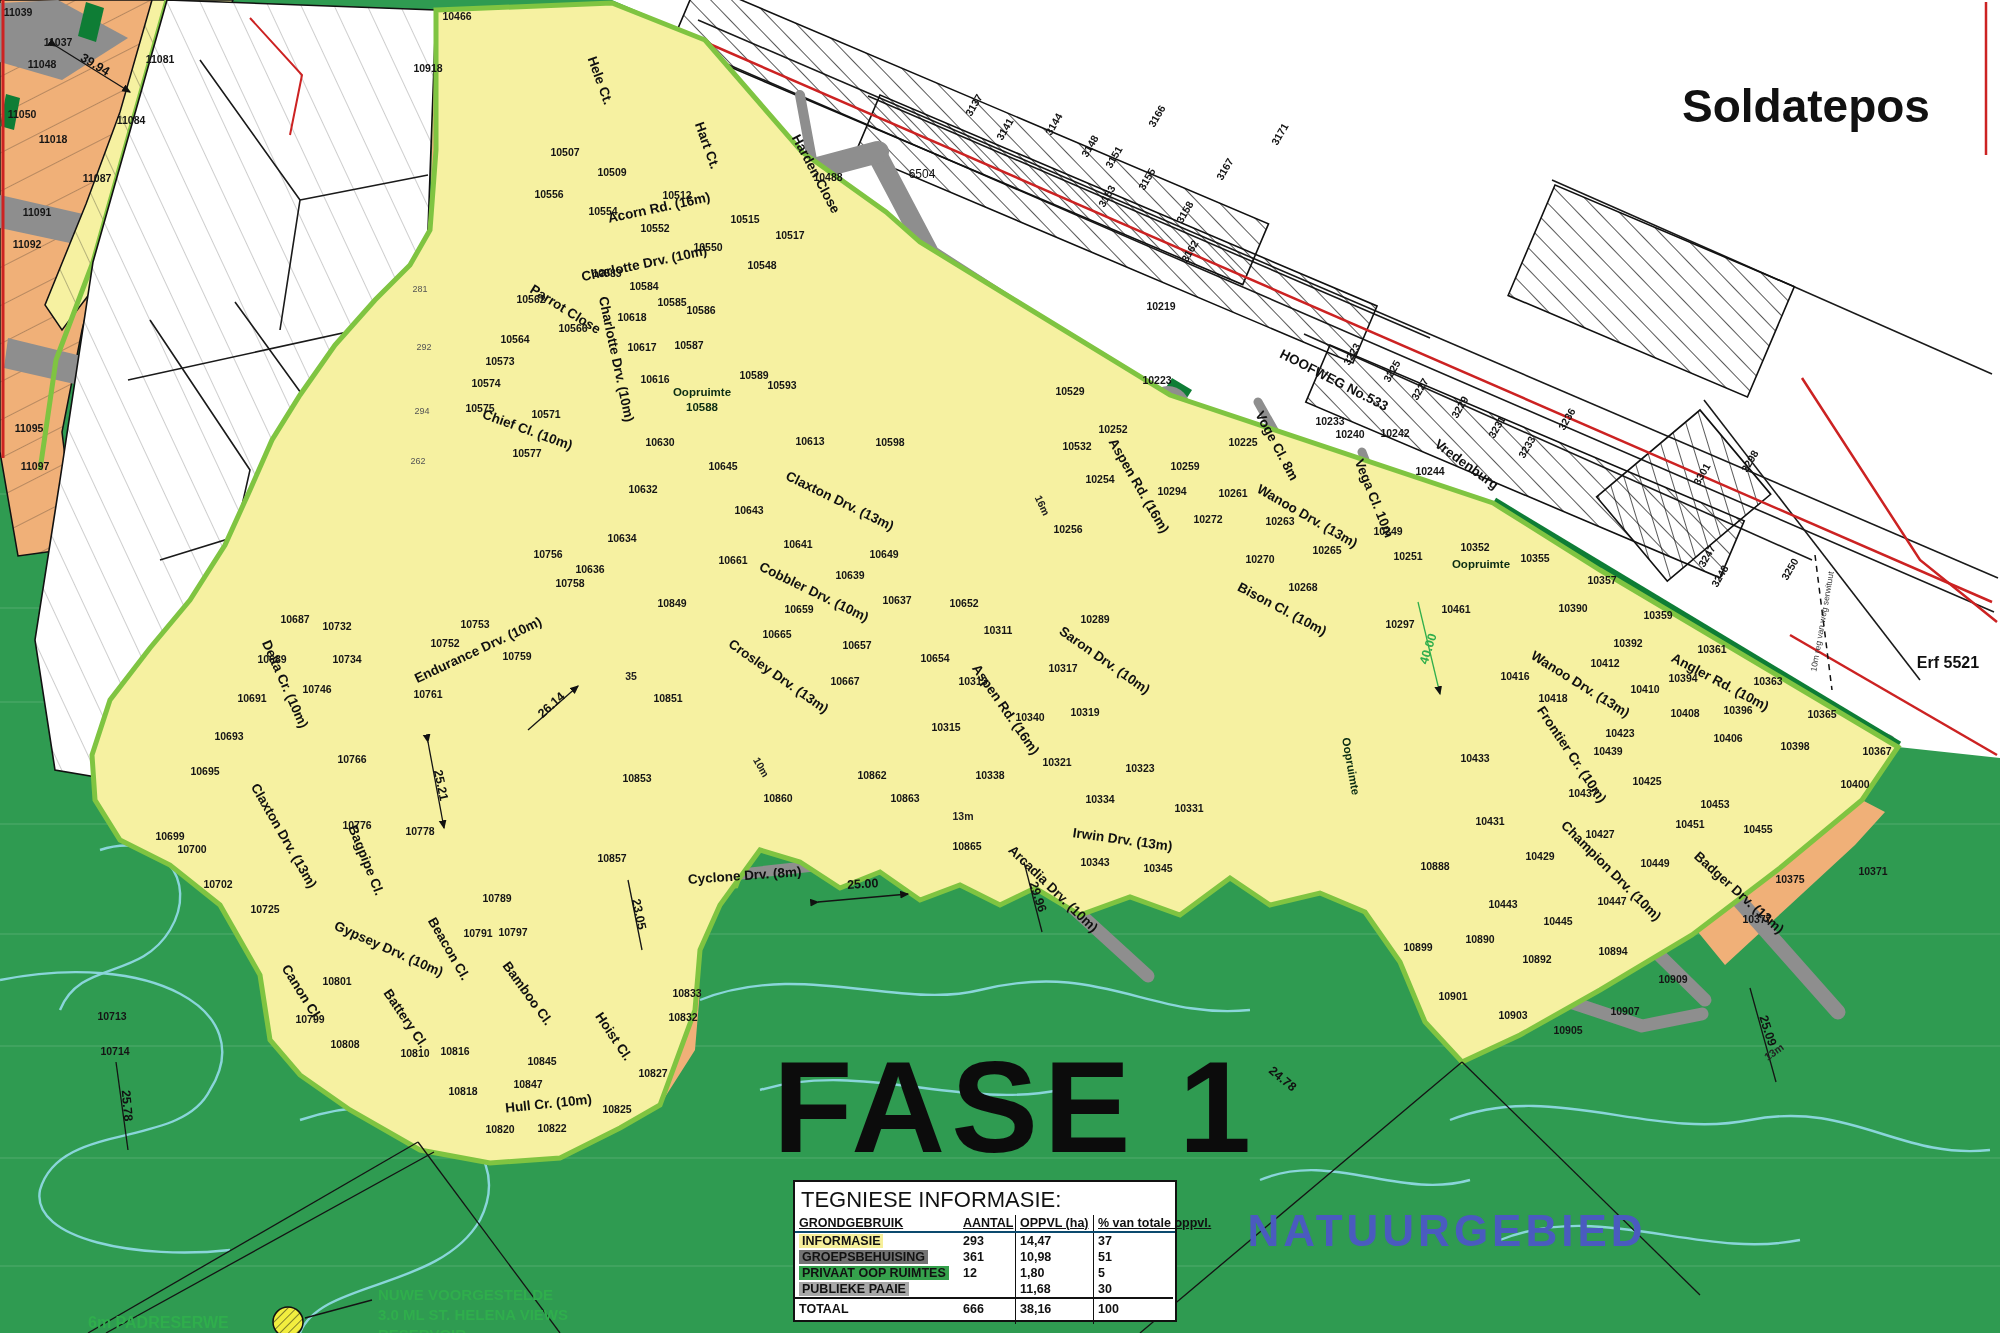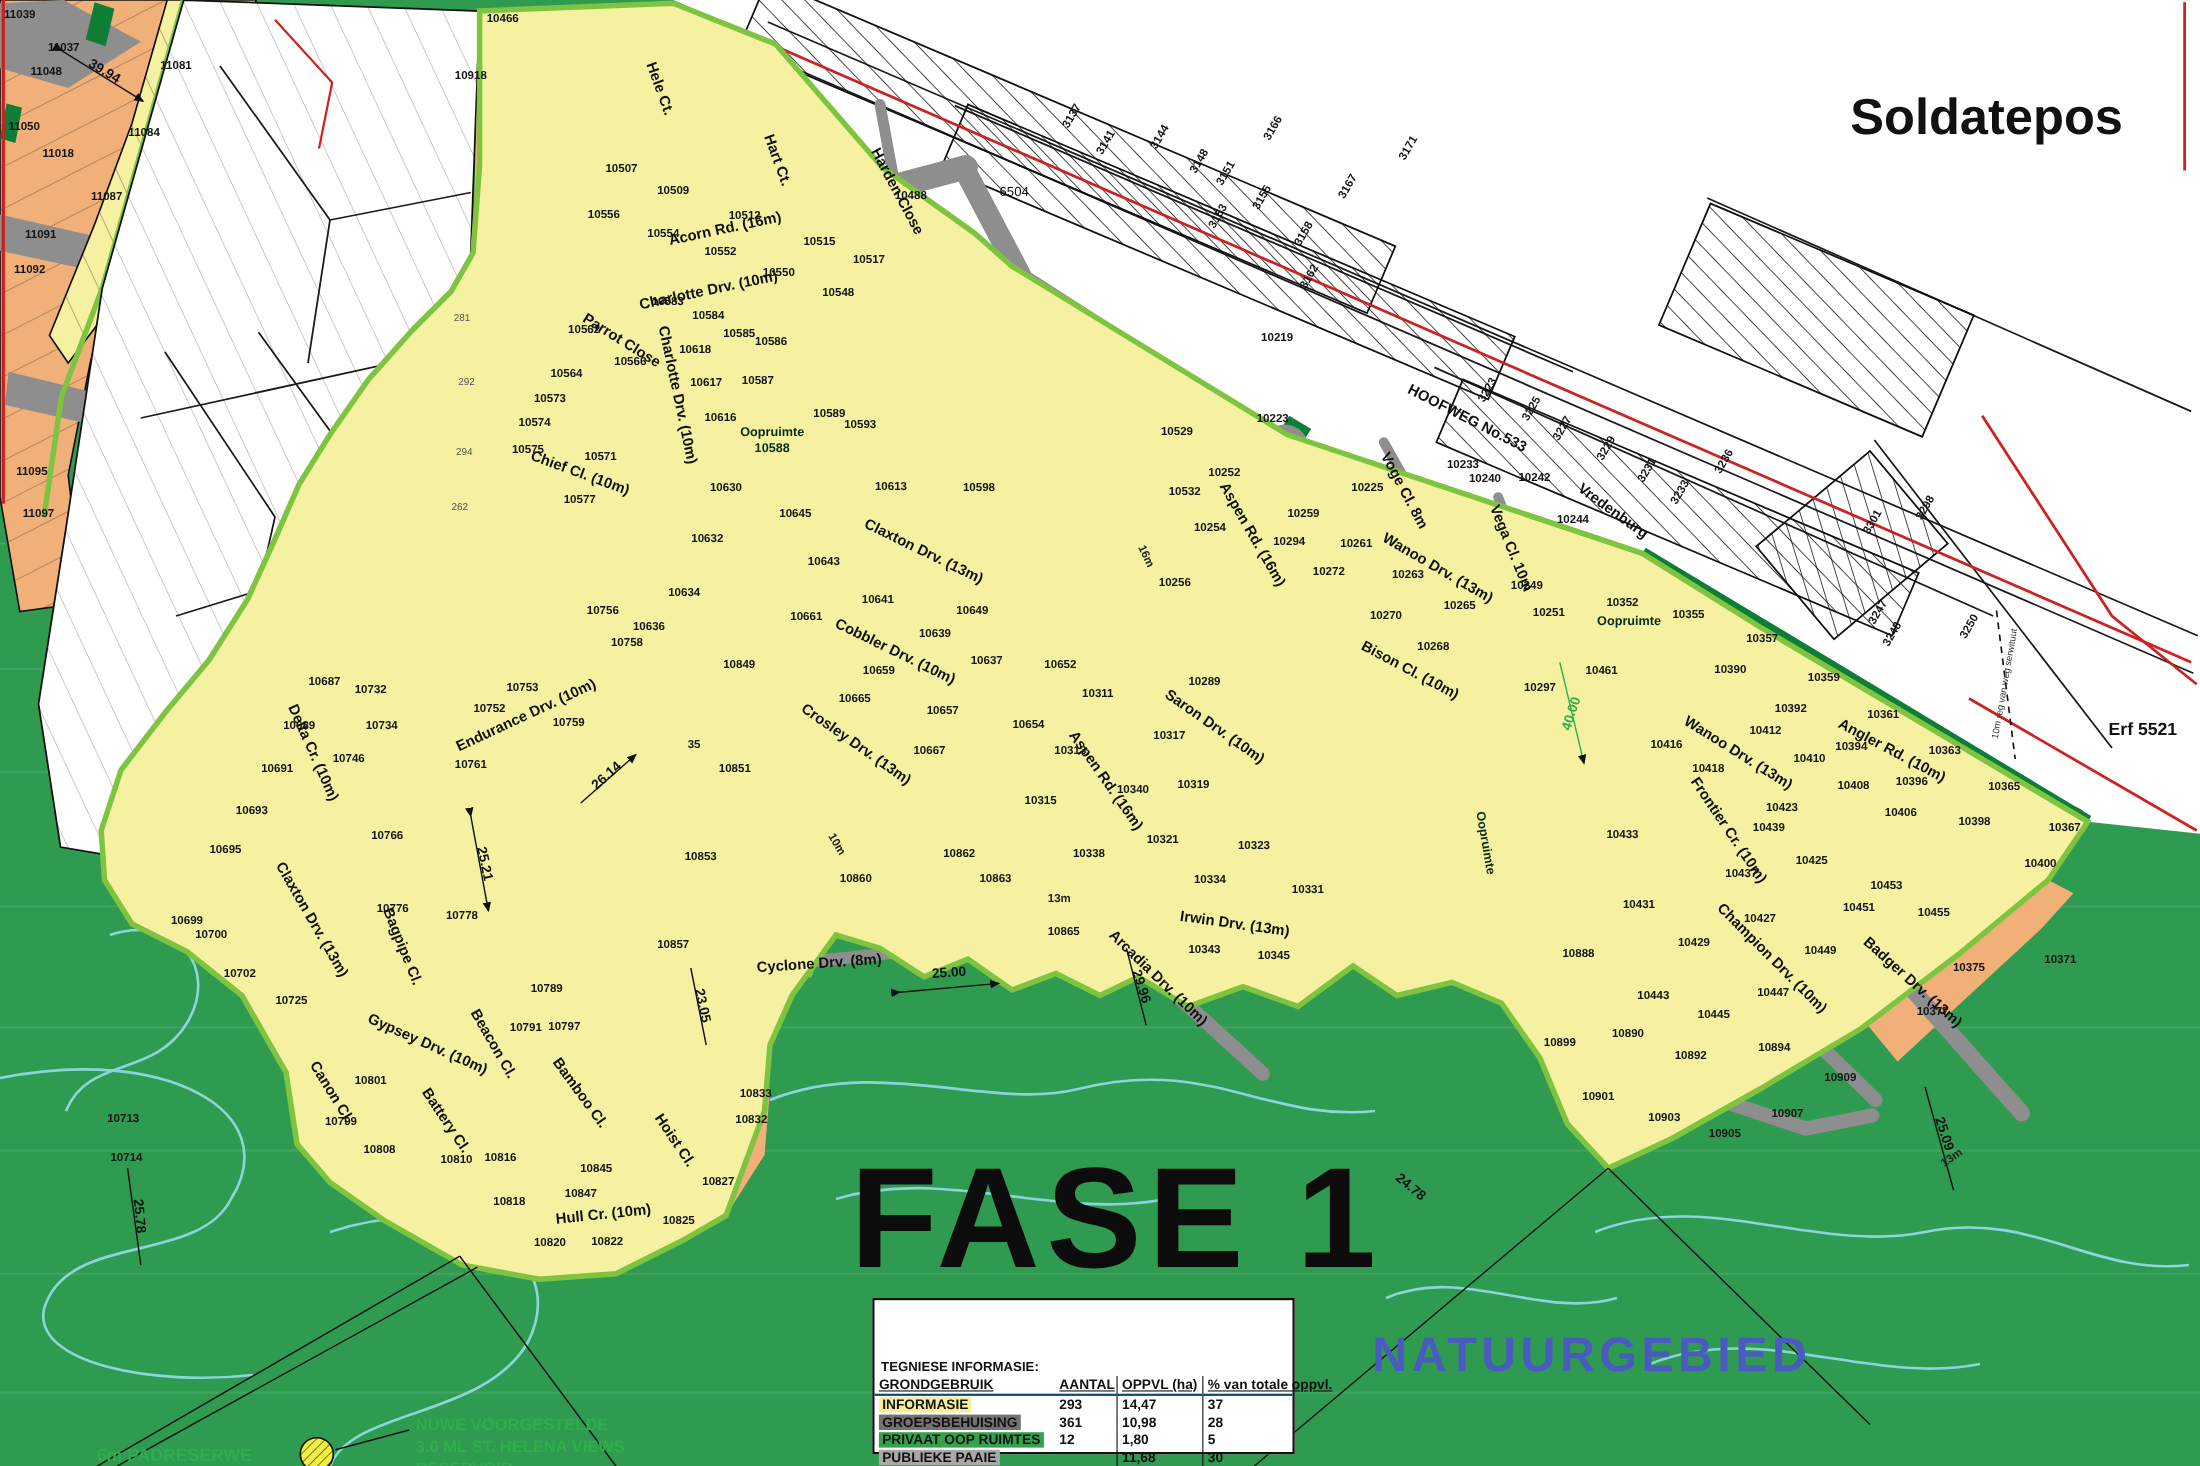--- a/index.html
+++ b/index.html
@@ -13,21 +13,21 @@
   .mk{font-size:10.5px;font-weight:bold;fill:#222;text-anchor:middle}
   .oo{font-size:11.5px;font-weight:bold;fill:#0a2c12;text-anchor:middle}
   .grntx{fill:#2fae4c}
   .road{stroke:#8e8e8e;fill:none;stroke-linejoin:round;stroke-linecap:round}
   .fanline{stroke:#1a1a1a;stroke-width:1.6;fill:none}
   .redln{stroke:#cc2222;fill:none}
   .cy{stroke:#8fd9e2;stroke-width:2.4;fill:none;opacity:.95}
   .survey{stroke:#141414;stroke-width:1.3;fill:none}
   
   #tbl{position:absolute;left:793px;top:1180px;width:384px;height:142px;background:#fff;border:2px solid #111;box-sizing:border-box;color:#111;}
-  #tbl .tt{font-size:12px;font-weight:bold;padding:5px 6px 2px 6px;margin-top:48px;}
+  #tbl .tt{font-size:22px;font-weight:normal;padding:5px 6px 2px 6px;}
   #tbl .grid{display:grid;grid-template-columns:164px 56px 78px 80px;font-size:12.5px;font-weight:bold;}
   #tbl .grid > div{padding:1px 4px;white-space:nowrap;}
   #tbl .hdr{border-bottom:2px solid #0c4a6e;text-decoration:underline;}
   #tbl .c3,#tbl .c4{border-left:1.5px solid #111;}
   #tbl .num{text-align:left;}
   #tbl .totrow > div{border-top:2px solid #111;padding-top:3px;padding-bottom:8px;}
   .hl{display:inline-block;padding:0 3px;line-height:14px;}
   .hl0{background:#f6ef9a}.hl1{background:#737373}.hl2{background:#35a14c}.hl3{background:#a8a8a8}
 </style>
 </head>
@@ -569,21 +569,21 @@
   <div class="grid">
     <div><span class="hl hl0">INFORMASIE</span></div>
     <div class="num">293</div>
     <div class="c3 num">14,47</div>
     <div class="c4 num">37</div>
   </div>
   <div class="grid">
     <div><span class="hl hl1">GROEPSBEHUISING</span></div>
     <div class="num">361</div>
     <div class="c3 num">10,98</div>
-    <div class="c4 num">28</div>
+    <div class="c4 num">51</div>
   </div>
   <div class="grid">
     <div><span class="hl hl2">PRIVAAT OOP RUIMTES</span></div>
     <div class="num">12</div>
     <div class="c3 num">1,80</div>
     <div class="c4 num">5</div>
   </div>
   <div class="grid">
     <div><span class="hl hl3">PUBLIEKE PAAIE</span></div>
     <div class="num"></div>

